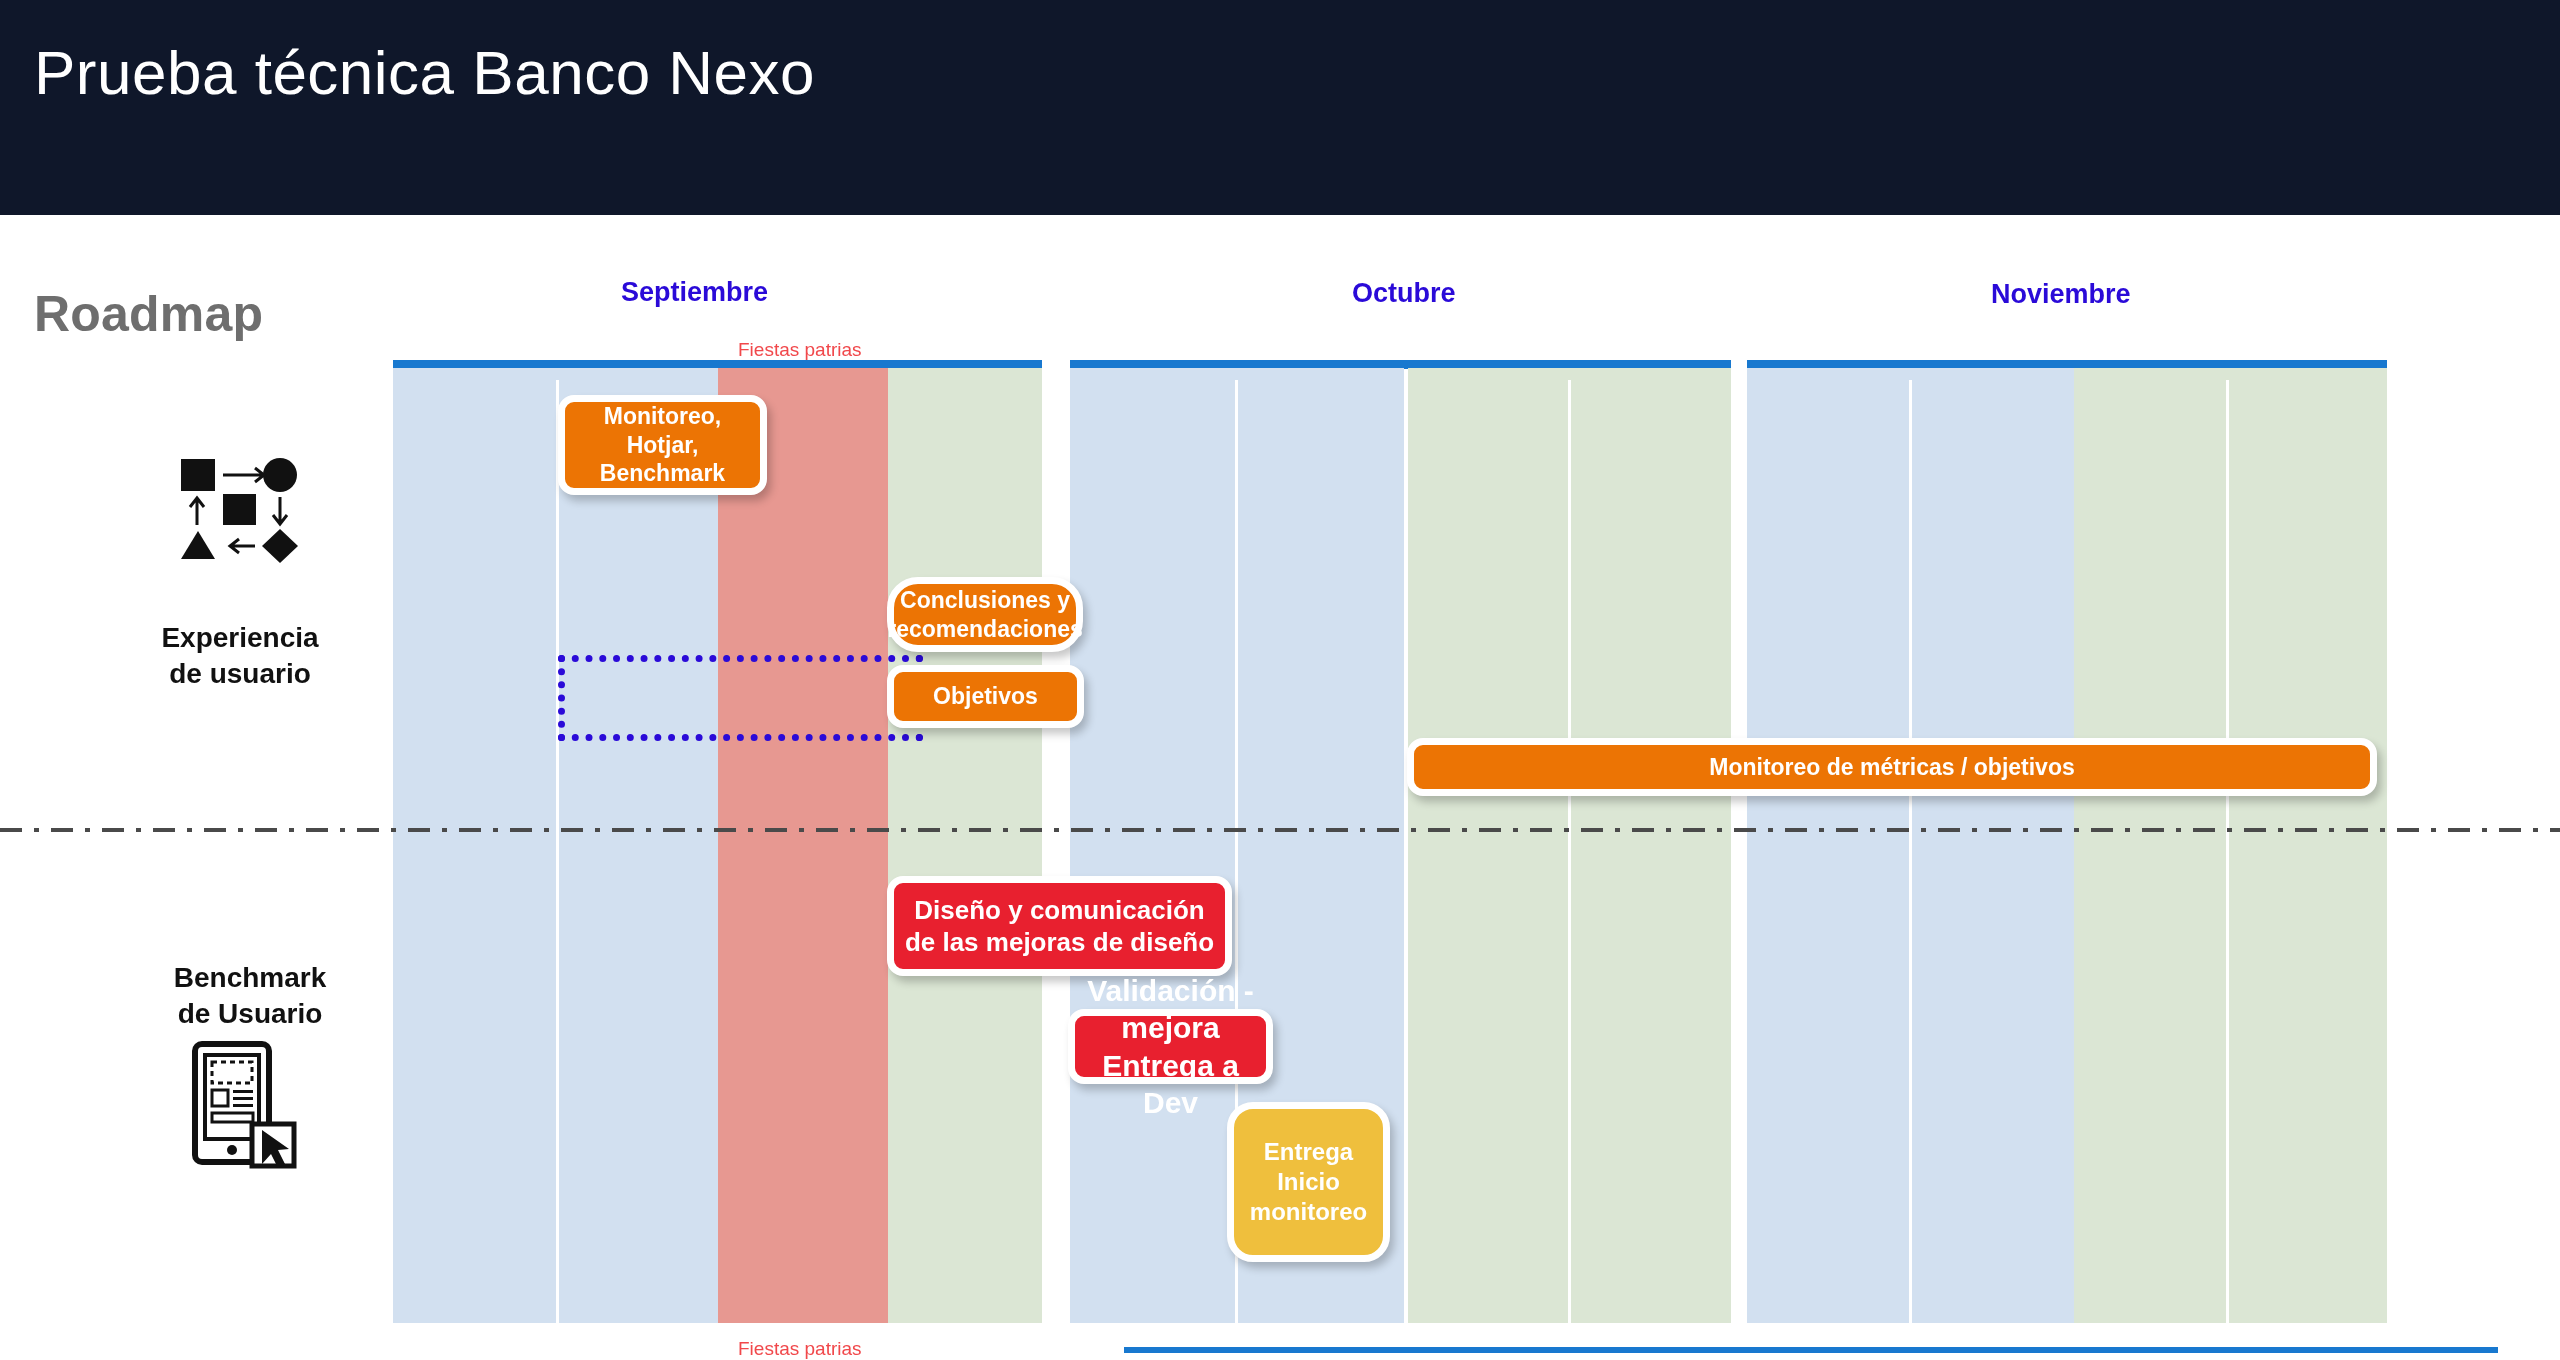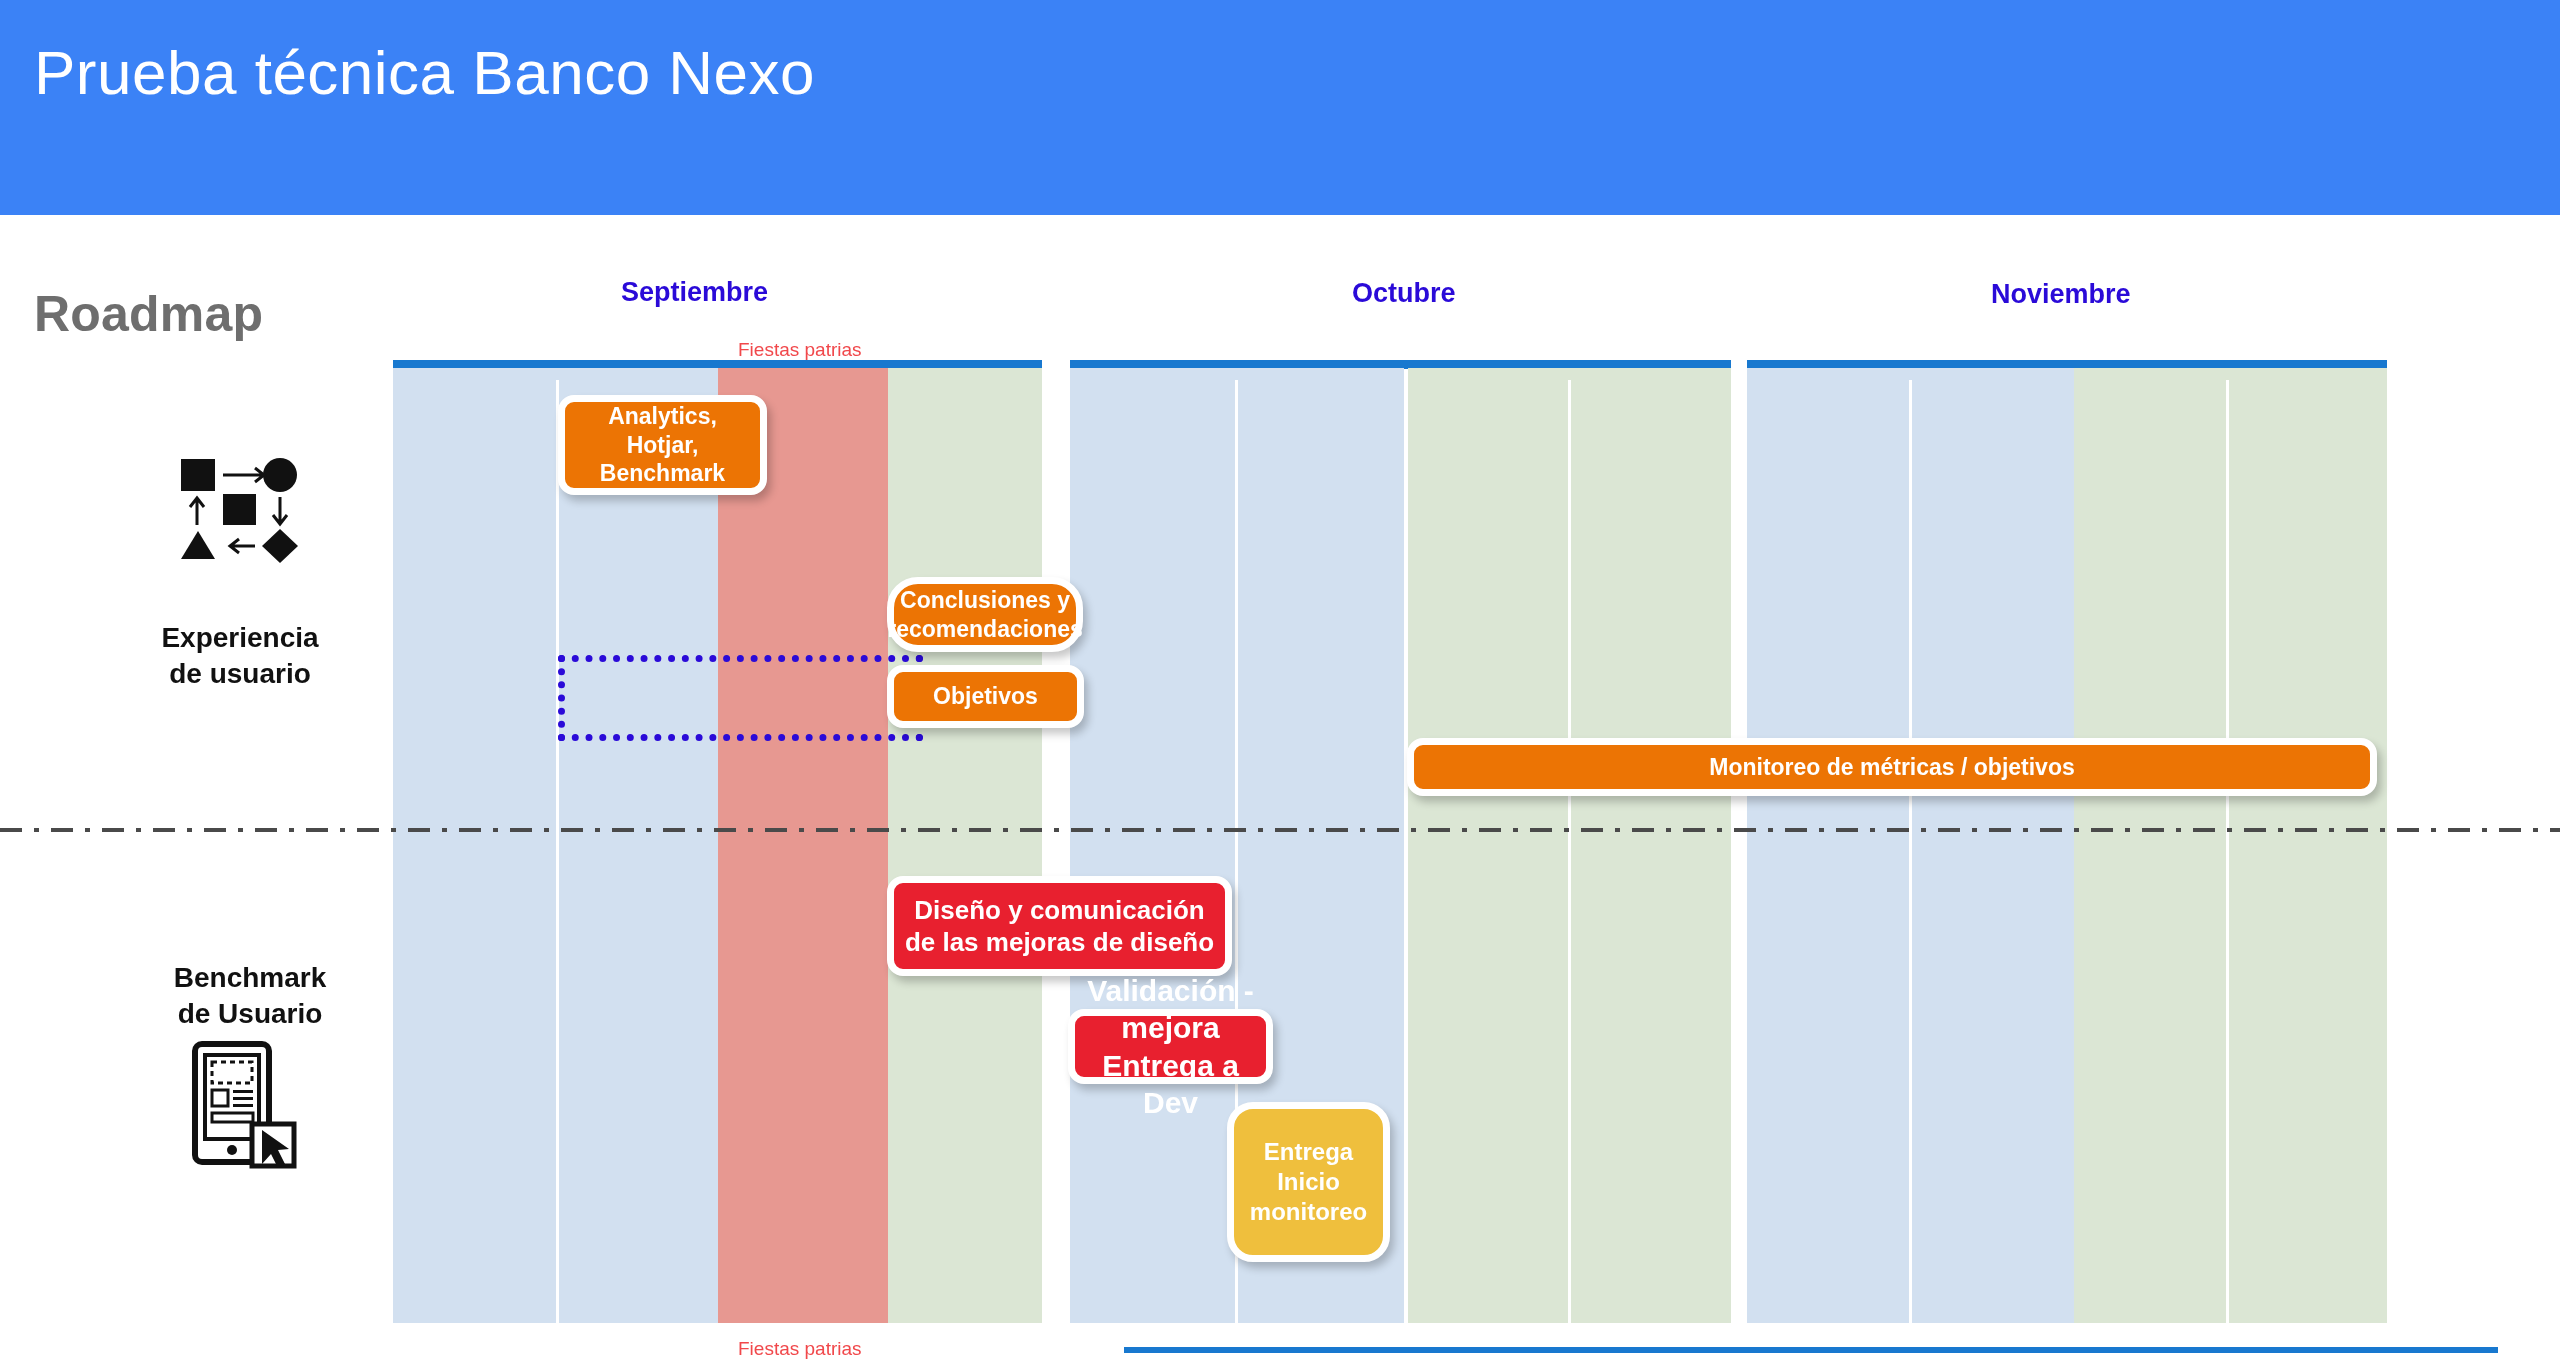--- a/index.html
+++ b/index.html
@@ -14,21 +14,21 @@
     overflow: hidden;
     font-family: "Liberation Sans", sans-serif;
     -webkit-font-smoothing: antialiased;
   }
 
   
   .header-banner {
     position: absolute;
     left: 0; top: 0;
     width: 2560px; height: 215px;
-    background: #3b82f6;
+    background: #0f172a;
   }
   .header-title {
     position: absolute;
     left: 34px;
     top: 36px;
     font-size: 62px;
     font-weight: 300;
     letter-spacing: 0.5px;
     color: #ffffff;
     line-height: 1.2;
@@ -249,21 +249,21 @@
   <div class="fiestas-label" style="left:738px; top:339px;">Fiestas patrias</div>
   <div class="fiestas-label" style="left:738px; top:1338px;">Fiestas patrias</div>
 
   <div class="lane-divider-dots"></div>
 
   <div class="bottom-rule"></div>
 
   <div class="dotted-frame" style="left:558px; top:655px; width:365px; height:86px;"></div>
 
   <div class="card card-orange card-analytics">
-    <span>Analytics, Hotjar, Benchmark</span>
+    <span>Monitoreo, Hotjar, Benchmark</span>
   </div>
 
   <div class="card card-orange card-conclusiones">
     <span>Conclusiones y recomendaciones</span>
   </div>
 
   <div class="card card-orange card-objetivos">
     <span>Objetivos</span>
   </div>
 

